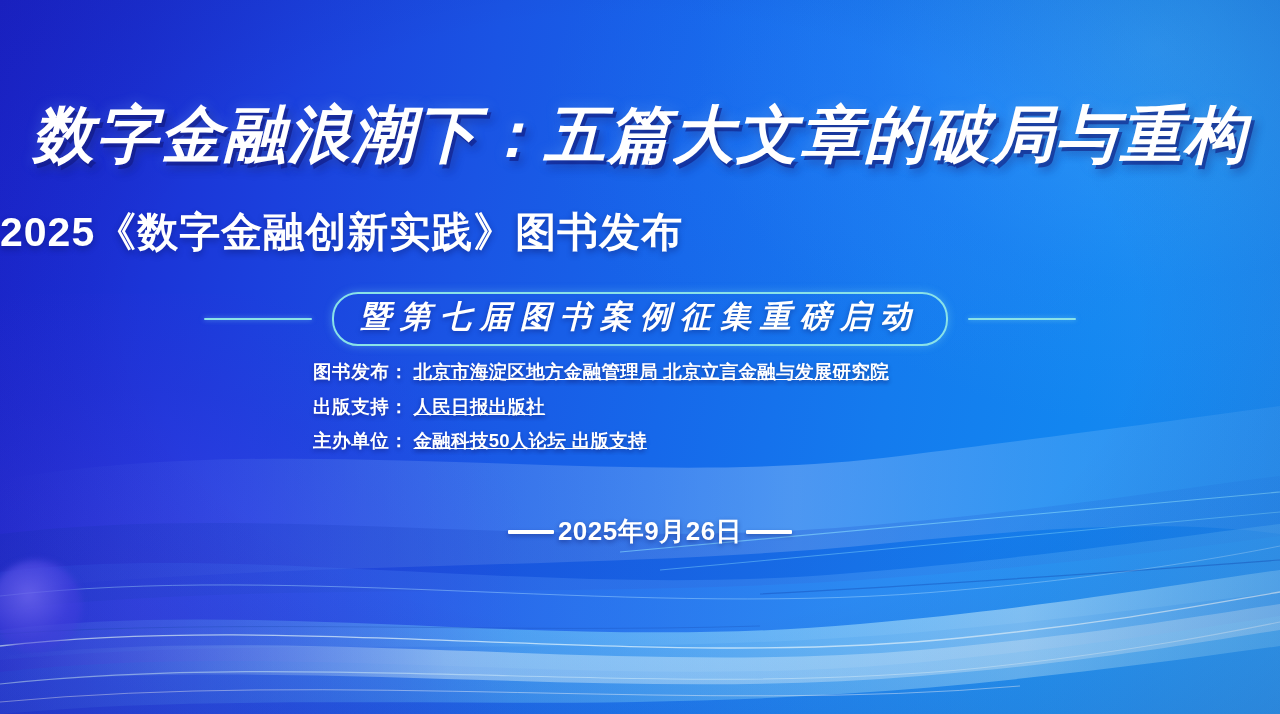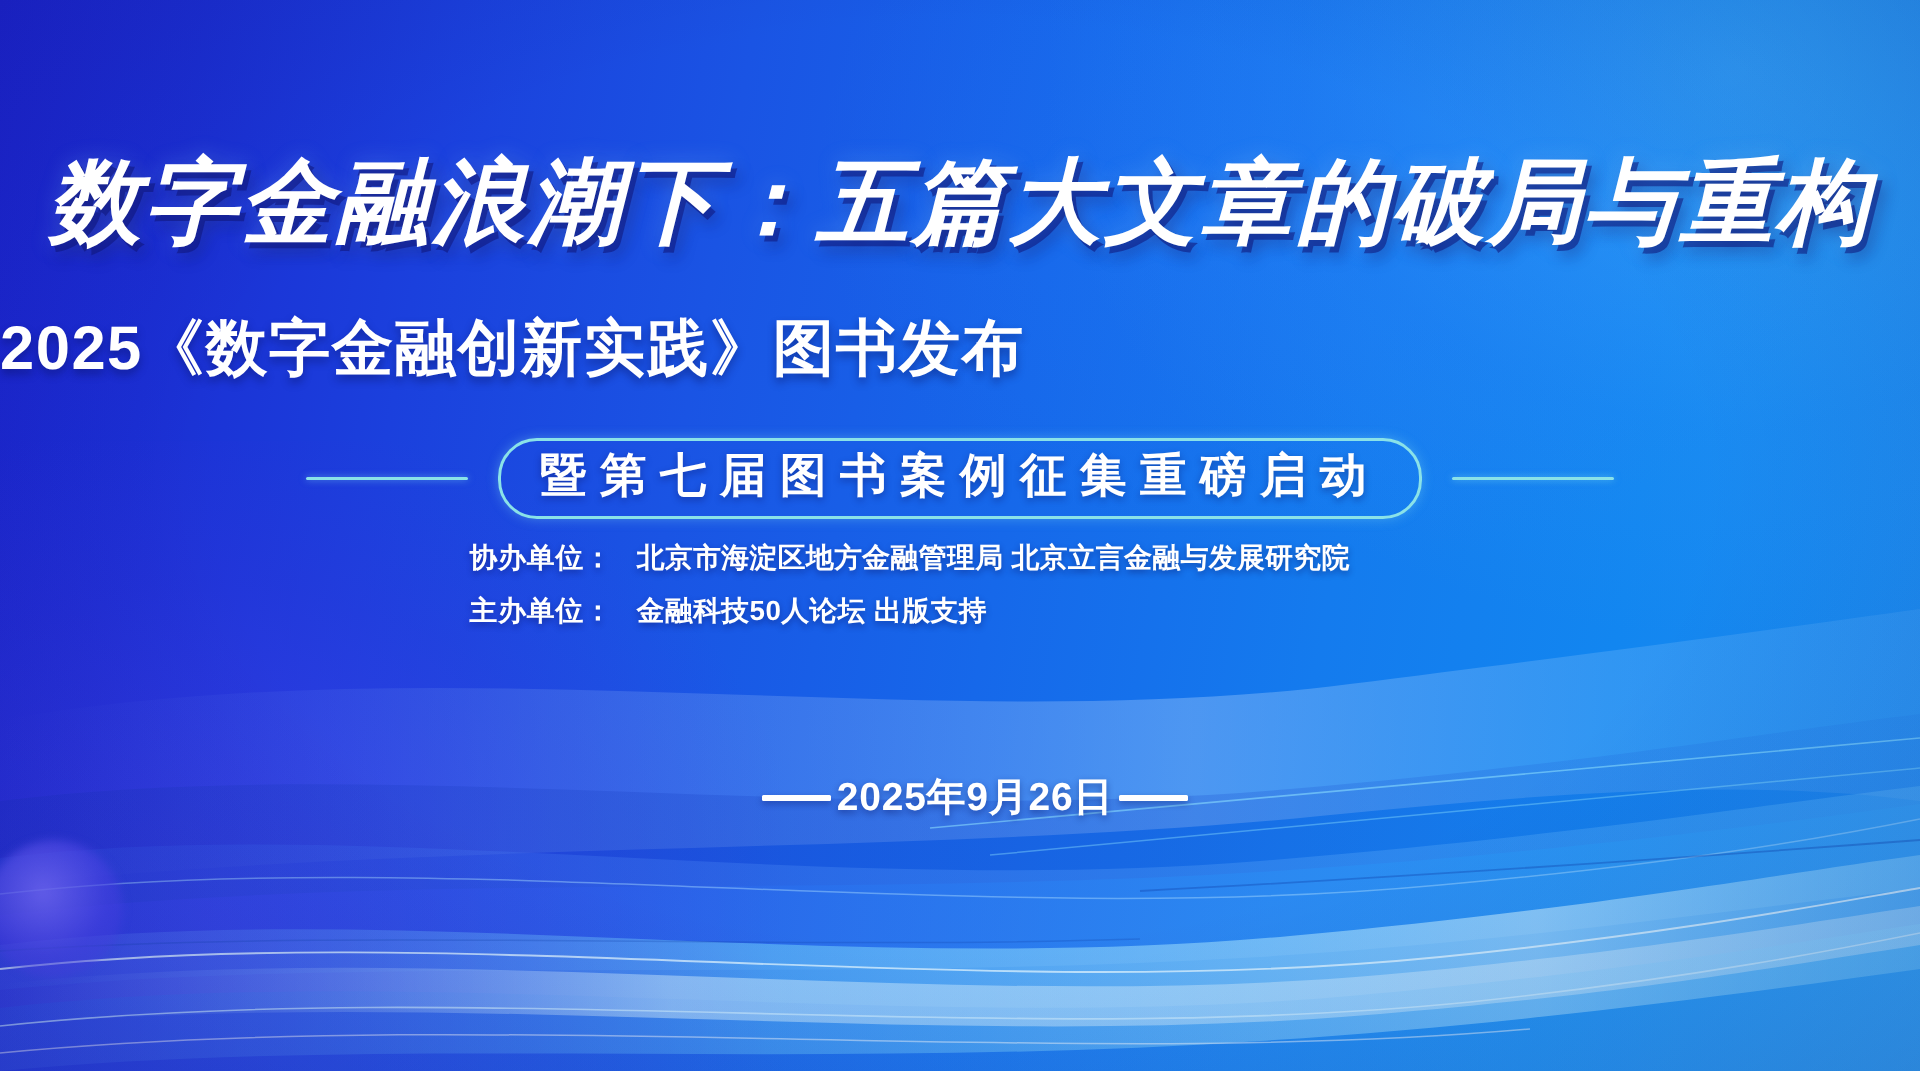--- a/index.html
+++ b/index.html
@@ -108,37 +108,38 @@
     box-shadow:0 0 8px rgba(140,230,240,.35);
   }
   .banner-text {
     font-size:31px;
     font-weight:700;
     letter-spacing:9px;
     line-height:1.18;
     color:#ffffff;
     white-space:nowrap;
     text-shadow:0 2px 5px rgba(9,17,95,.40);
+    font-style:italic;
   }
 
   .orgs {
     position:absolute; top:358px; left:313px;
     display:flex; flex-direction:column; gap:6px;
   }
   .org-line {
     font-size:18.5px;
     font-weight:700;
     line-height:1.55;
     color:#ffffff;
     white-space:nowrap;
     letter-spacing:.3px;
     text-shadow:0 2px 4px rgba(9,17,95,.45);
   }
   .org-line .lbl { letter-spacing:.6px; }
-  .org-line .val { margin-left:16px; }
+  .org-line .val { margin-left:5px;text-decoration:underline; }
 
   .date-row {
     position:absolute; top:514px; left:0; width:1280px;
     display:flex; align-items:center; justify-content:center;
     gap:4px;
     padding-left:20px;
   }
   .date-rule {
     width:46px; height:4px;
     background:#ffffff;
@@ -239,21 +240,24 @@
     <div class="banner-row">
       <span class="banner-rule"></span>
       <div class="banner-box">
         <span class="banner-text">暨第七届图书案例征集重磅启动</span>
       </div>
       <span class="banner-rule"></span>
     </div>
 
     <div class="orgs">
       <div class="org-line">
-        <span class="lbl">协办单位：</span><span class="val">北京市海淀区地方金融管理局  北京立言金融与发展研究院</span>
+        <span class="lbl">图书发布：</span><span class="val">北京市海淀区地方金融管理局  北京立言金融与发展研究院</span>
+      </div>
+      <div class="org-line">
+        <span class="lbl">出版支持：</span><span class="val">人民日报出版社</span>
       </div>
       <div class="org-line">
         <span class="lbl">主办单位：</span><span class="val">金融科技50人论坛  出版支持</span>
       </div>
     </div>
 
     <div class="date-row">
       <span class="date-rule"></span>
       <span class="date-text">2025年9月26日</span>
       <span class="date-rule"></span>

